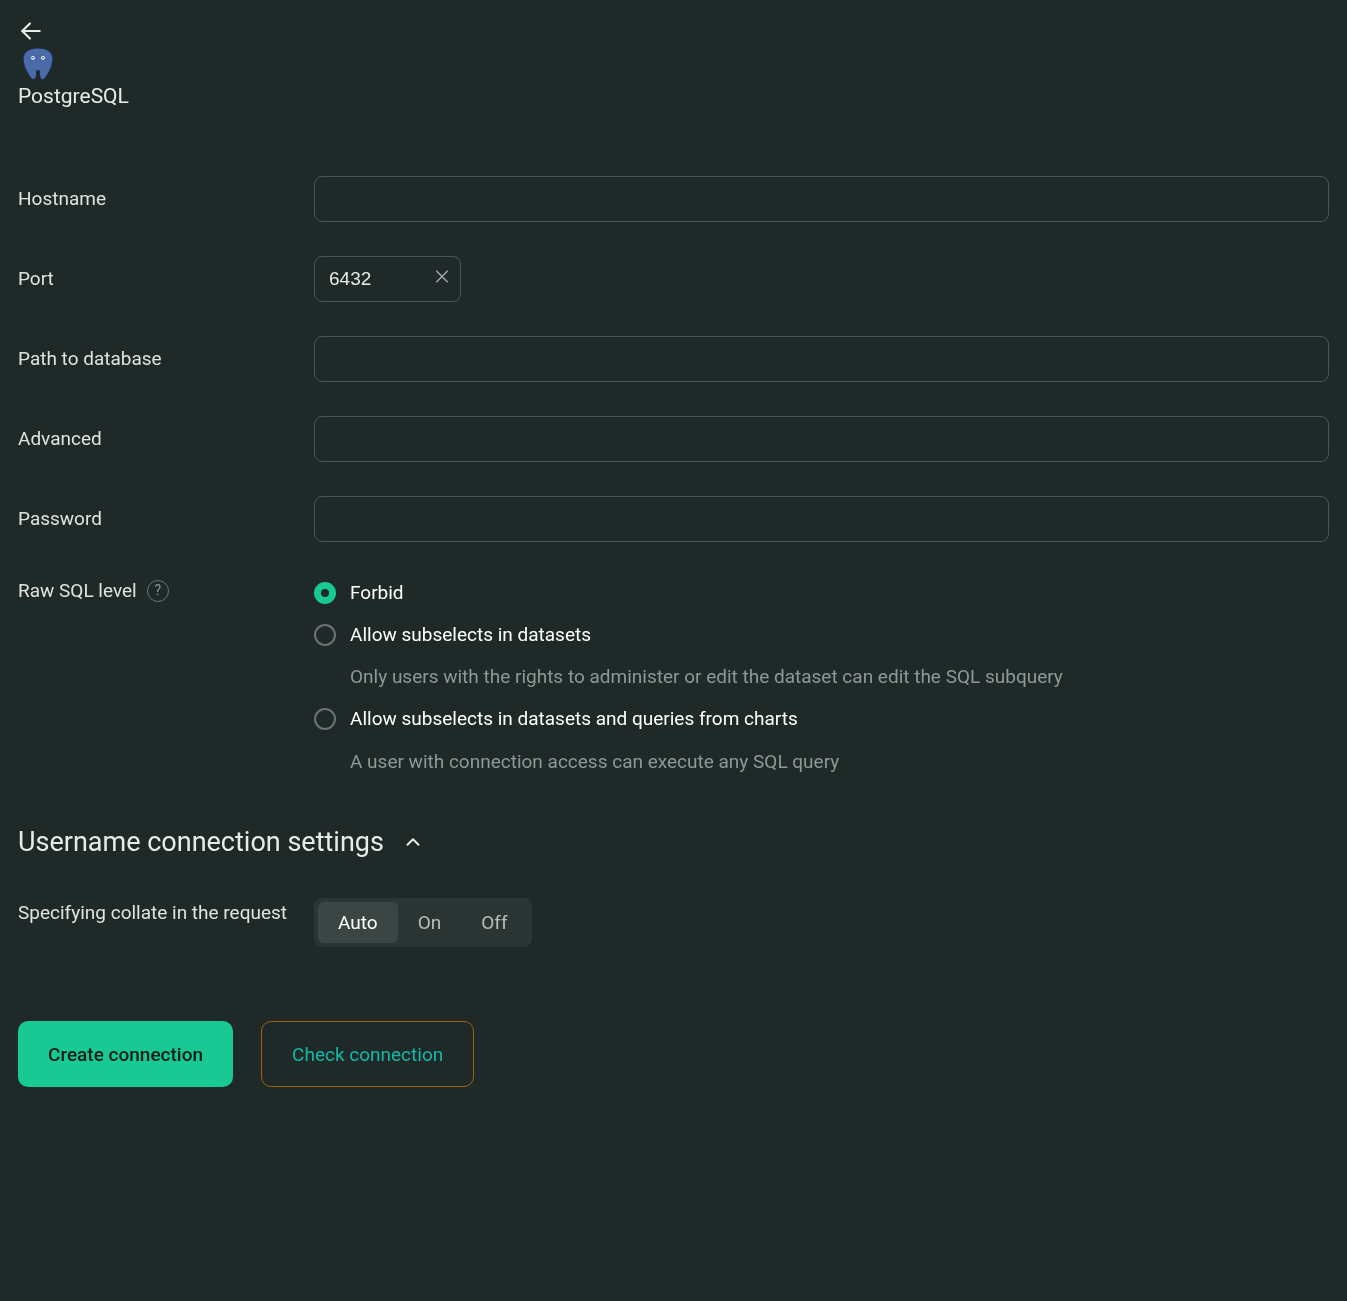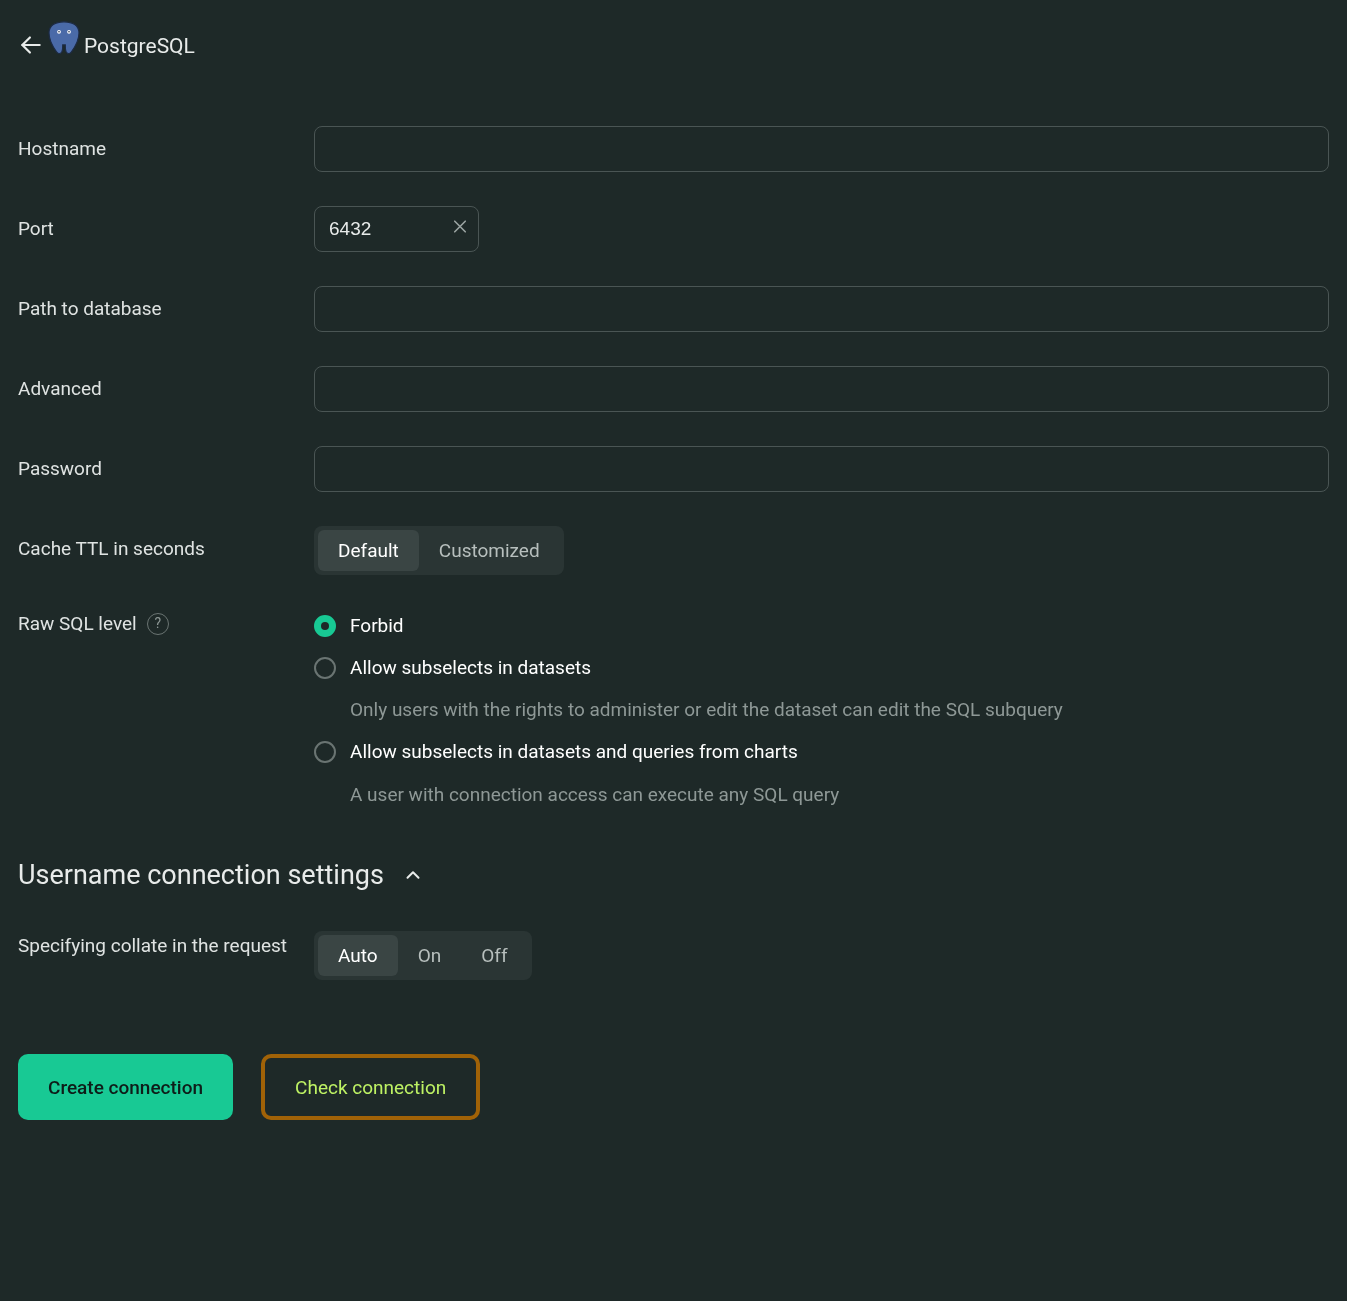--- a/index.html
+++ b/index.html
@@ -8,22 +8,23 @@
     color: #e8ebea;
     font-family: -apple-system, BlinkMacSystemFont, "Segoe UI", Roboto, Helvetica, Arial, sans-serif;
     font-size: 19px;
     width: 1347px;
     padding: 18px;
   }
 
   
   .header {
     display: flex;
-    align-items: flex-end;
+    align-items: flex-start;
     margin-bottom: 68px;
+    flex-direction: column;
   }
   .back-icon svg { display: block; }
   .db-icon svg { display: block; }
   .title {
     font-size: 21px;
     font-weight: 400;
     color: #e8ebea;
   }
 
   
@@ -63,21 +64,21 @@
     color: #e8ebea;
     font-size: 19px;
     padding: 0 14px;
     outline: none;
   }
   .input-full { width: 813px; max-width: 100%; }
   .input-med  { width: 397px; }
 
   .port-wrap {
     position: relative;
-    width: 165px;
+    width: 147px;
   }
   .port-wrap input.text {
     width: 100%;
     padding-right: 40px;
   }
   .clear-x {
     position: absolute;
     right: 10px;
     top: 50%;
     transform: translateY(-50%);
@@ -199,22 +200,22 @@
     font-family: inherit;
     border: none;
   }
   .btn-primary {
     background: #18c994;
     color: #0e1d19;
     font-weight: 500;
   }
   .btn-secondary {
     background: transparent;
-    color: #bef264;
-    border: 4px solid #a16207;
+    color: #14b8a6;
+    border: 1px solid #a16207;
   }
 </style>
 </head>
 <body>
 
 <div class="header">
   <span class="back-icon">
     <svg width="26" height="26" viewBox="0 0 24 24" fill="none" stroke="#e8ebea" stroke-width="2" stroke-linecap="round" stroke-linejoin="round">
       <line x1="20" y1="12" x2="4" y2="12"></line>
       <polyline points="11 19 4 12 11 5"></polyline>
@@ -270,29 +271,20 @@
     </div>
   </div>
 
   <div class="row">
     <div class="label-col">Password</div>
     <div class="field-col">
       <input class="text input-med" type="password" value="" style="">
     </div>
   </div>
 
-  <div class="row">
-    <div class="label-col">Cache TTL in seconds</div>
-    <div class="field-col">
-      <div class="segmented">
-        <button class="seg active">Default</button>
-        <button class="seg">Customized</button>
-      </div>
-    </div>
-  </div>
 
   <div class="row">
     <div class="label-col" style="padding-top:2px">
       <span>Raw SQL level</span>
       <span class="help">?</span>
     </div>
     <div class="field-col">
       <div class="radio-list">
         <div class="radio-item">
           <span class="radio-circle checked"></span>

